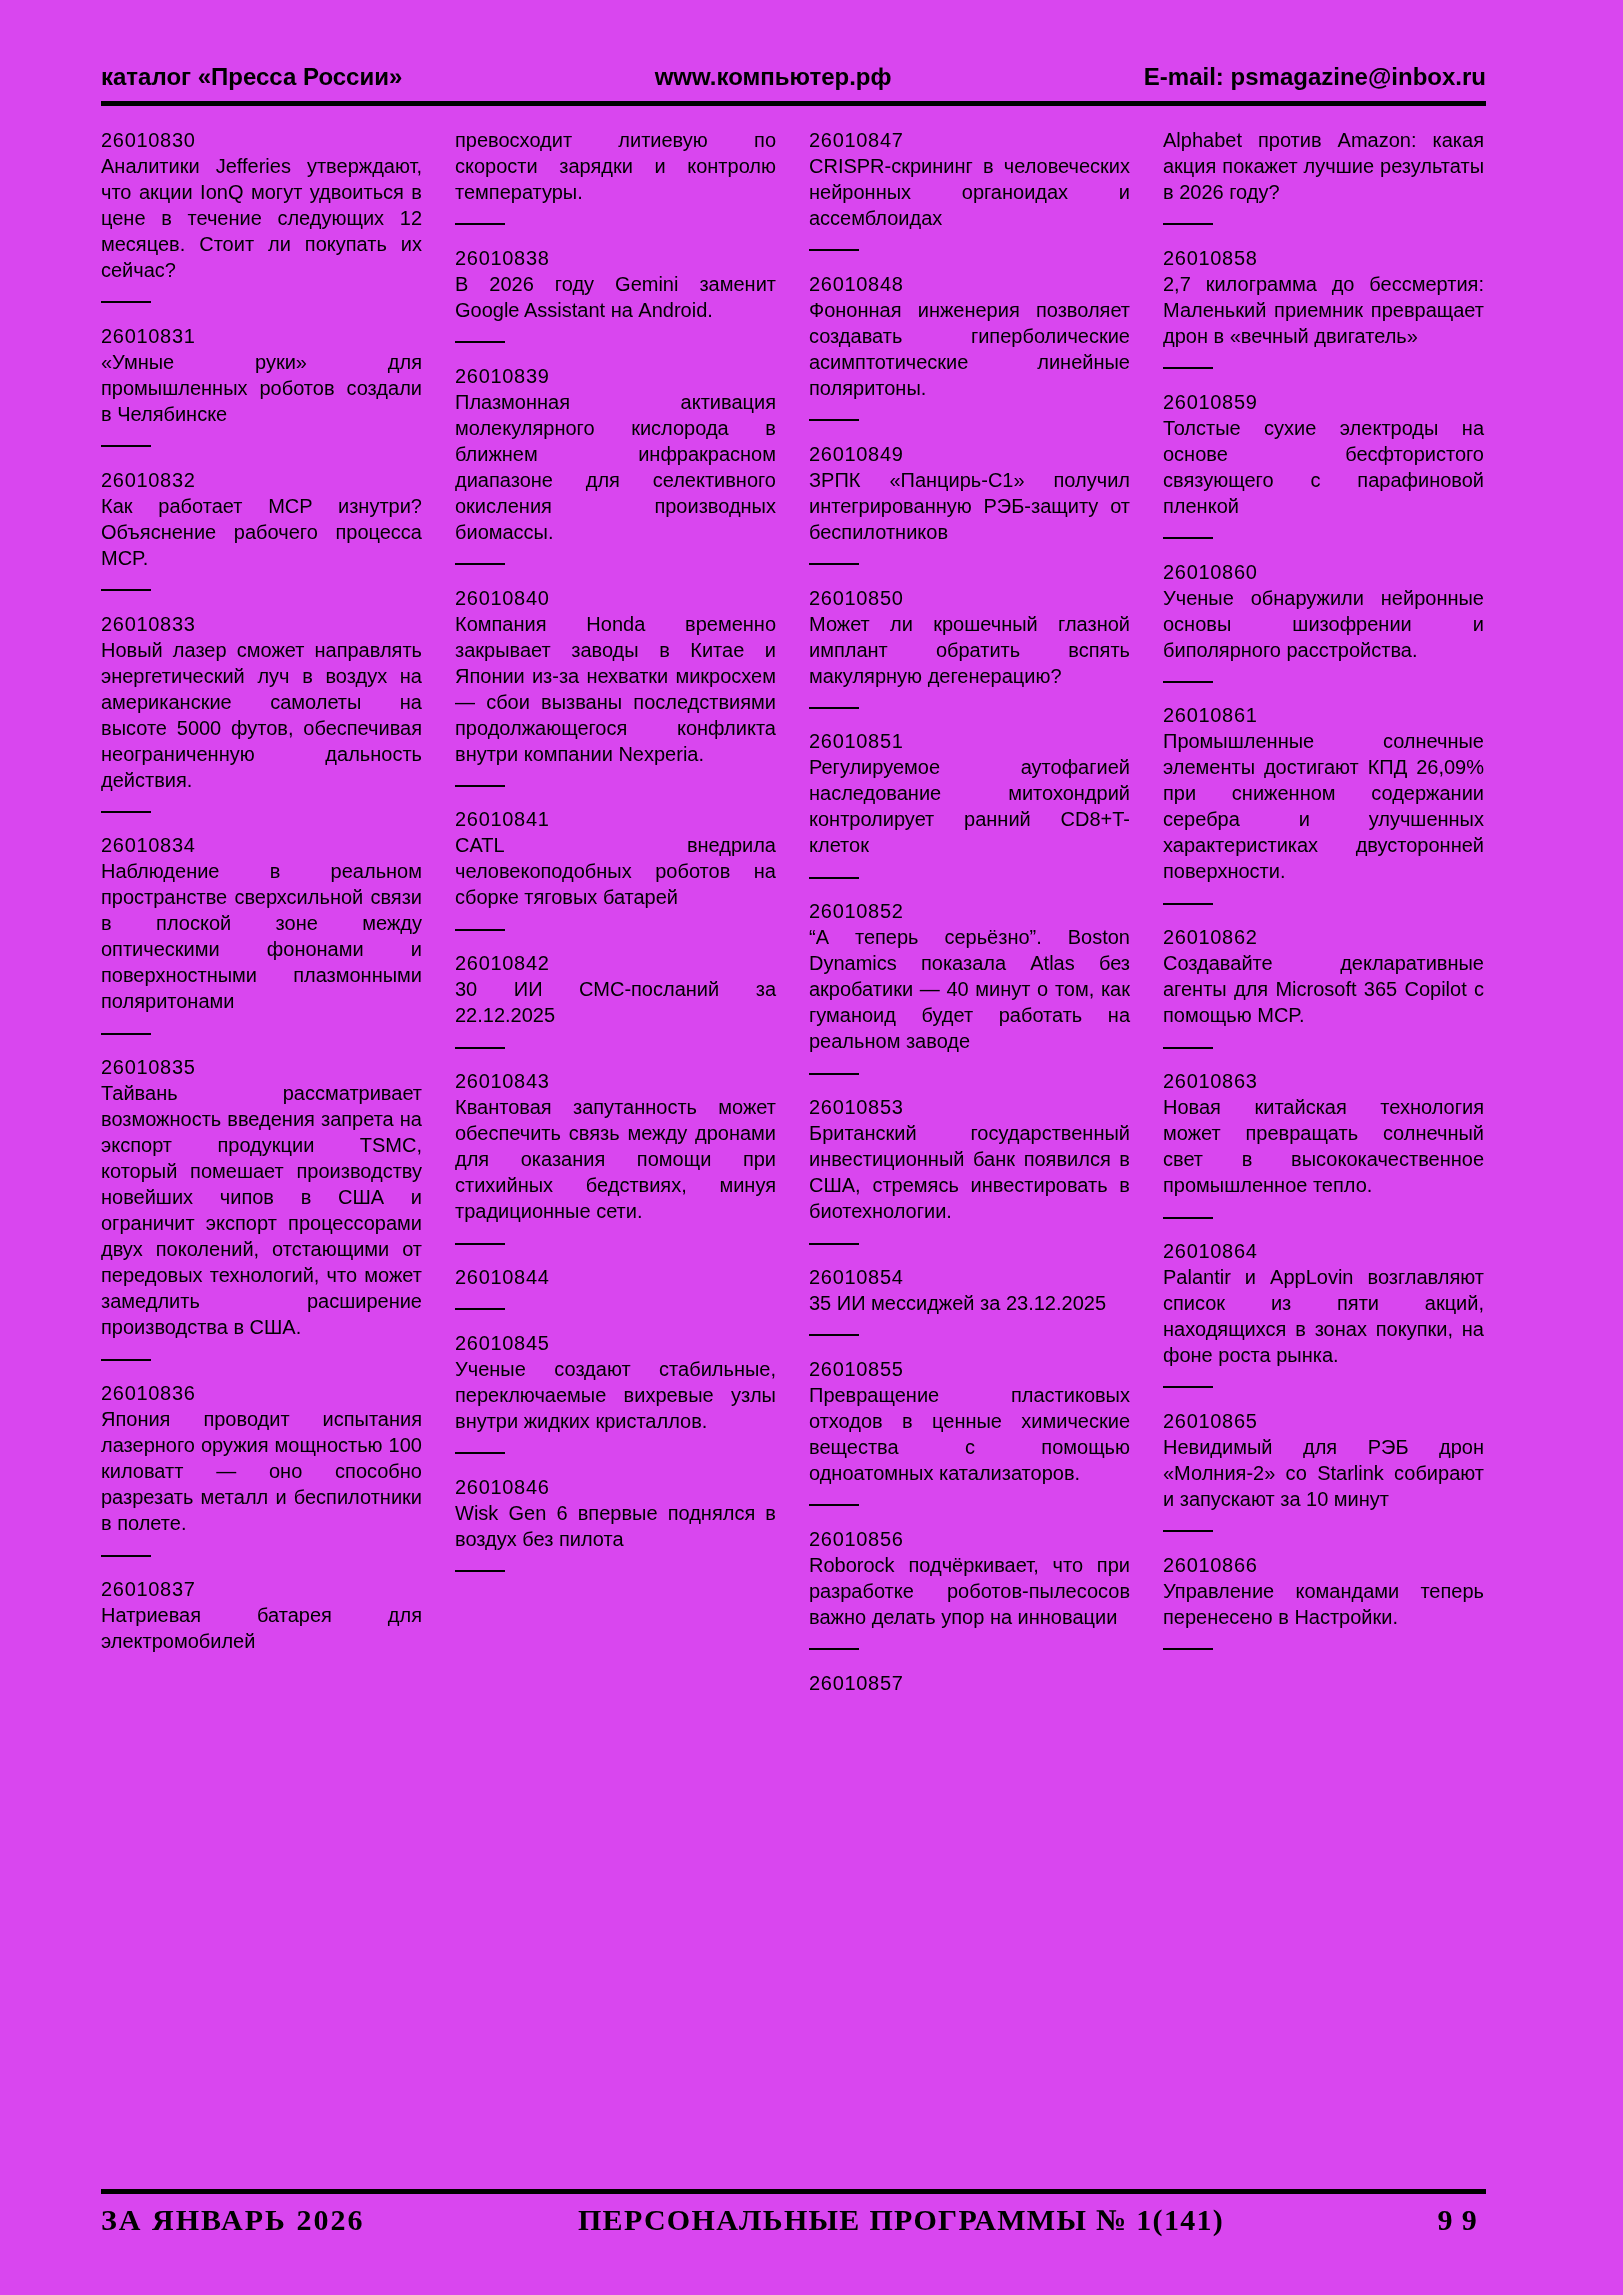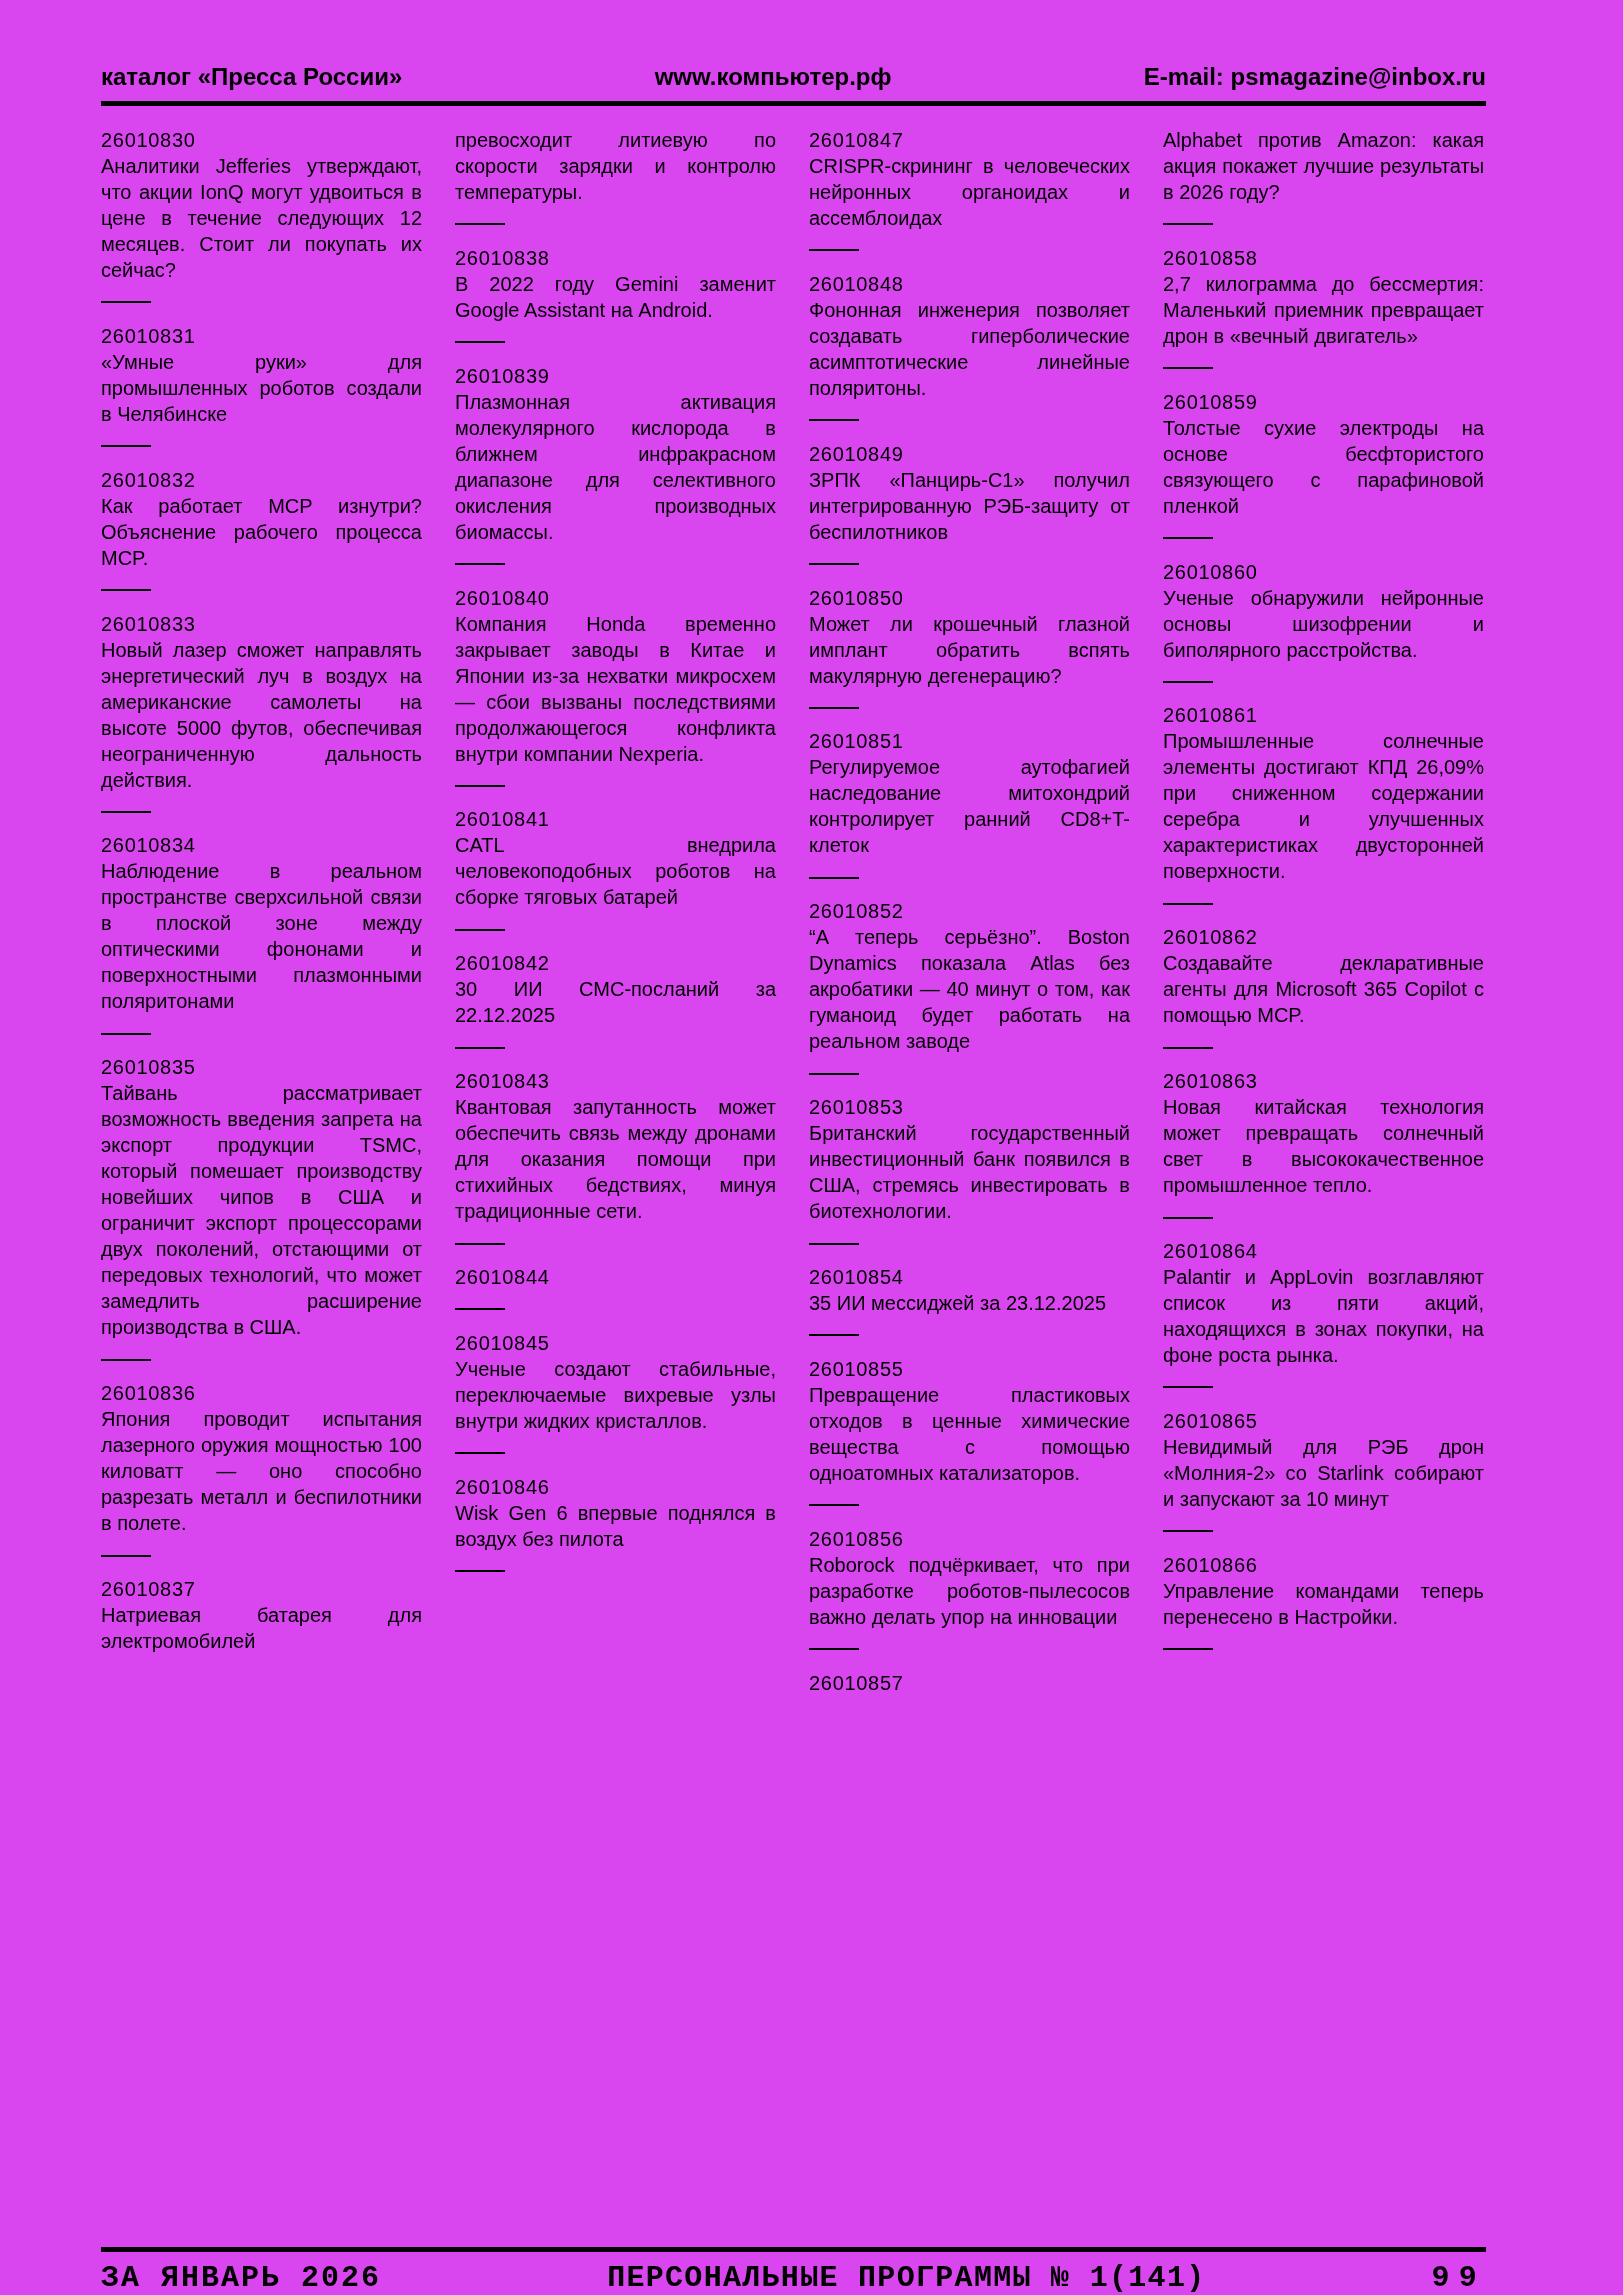--- a/index.html
+++ b/index.html
@@ -54,24 +54,25 @@
   }
   .sep {
     width: 50px;
     border-top: 2px solid #000;
     margin: 18.3px 0 19.6px 0;
   }
   .page-footer {
     display: flex;
     justify-content: space-between;
     align-items: baseline;
-    font-family: Liberation Mono, monospace;
+    font-family: Liberation Serif, serif;
     font-weight: bold;
     font-size: 30px;
     padding-top: 9.2px;
+    padding-bottom: 58px;
     white-space: nowrap;
   }
   .footer-left { letter-spacing: 2px; }
   .footer-center { letter-spacing: 1.3px; }
   .footer-right { letter-spacing: 9.2px; text-align: right; }
 </style>
 </head>
 <body>
 
 <div class="page">
@@ -124,21 +125,21 @@
           <div class="entry-text">Натриевая батарея для электромобилей</div>
         </div>
       </div>
       <div class="col">
         <div class="entry">
           <div class="entry-text">превосходит литиевую по скорости зарядки и контролю температуры.</div>
           <div class="sep"></div>
         </div>
         <div class="entry">
           <div class="entry-id">26010838</div>
-          <div class="entry-text">В 2022 году Gemini заменит Google Assistant на Android.</div>
+          <div class="entry-text">В 2026 году Gemini заменит Google Assistant на Android.</div>
           <div class="sep"></div>
         </div>
         <div class="entry">
           <div class="entry-id">26010839</div>
           <div class="entry-text">Плазмонная активация молекулярного кислорода в ближнем инфракрасном диапазоне для селективного окисления производных биомассы.</div>
           <div class="sep"></div>
         </div>
         <div class="entry">
           <div class="entry-id">26010840</div>
           <div class="entry-text">Компания Honda временно закрывает заводы в Китае и Японии из-за нехватки микросхем — сбои вызваны последствиями продолжающегося конфликта внутри компании Nexperia.</div>

